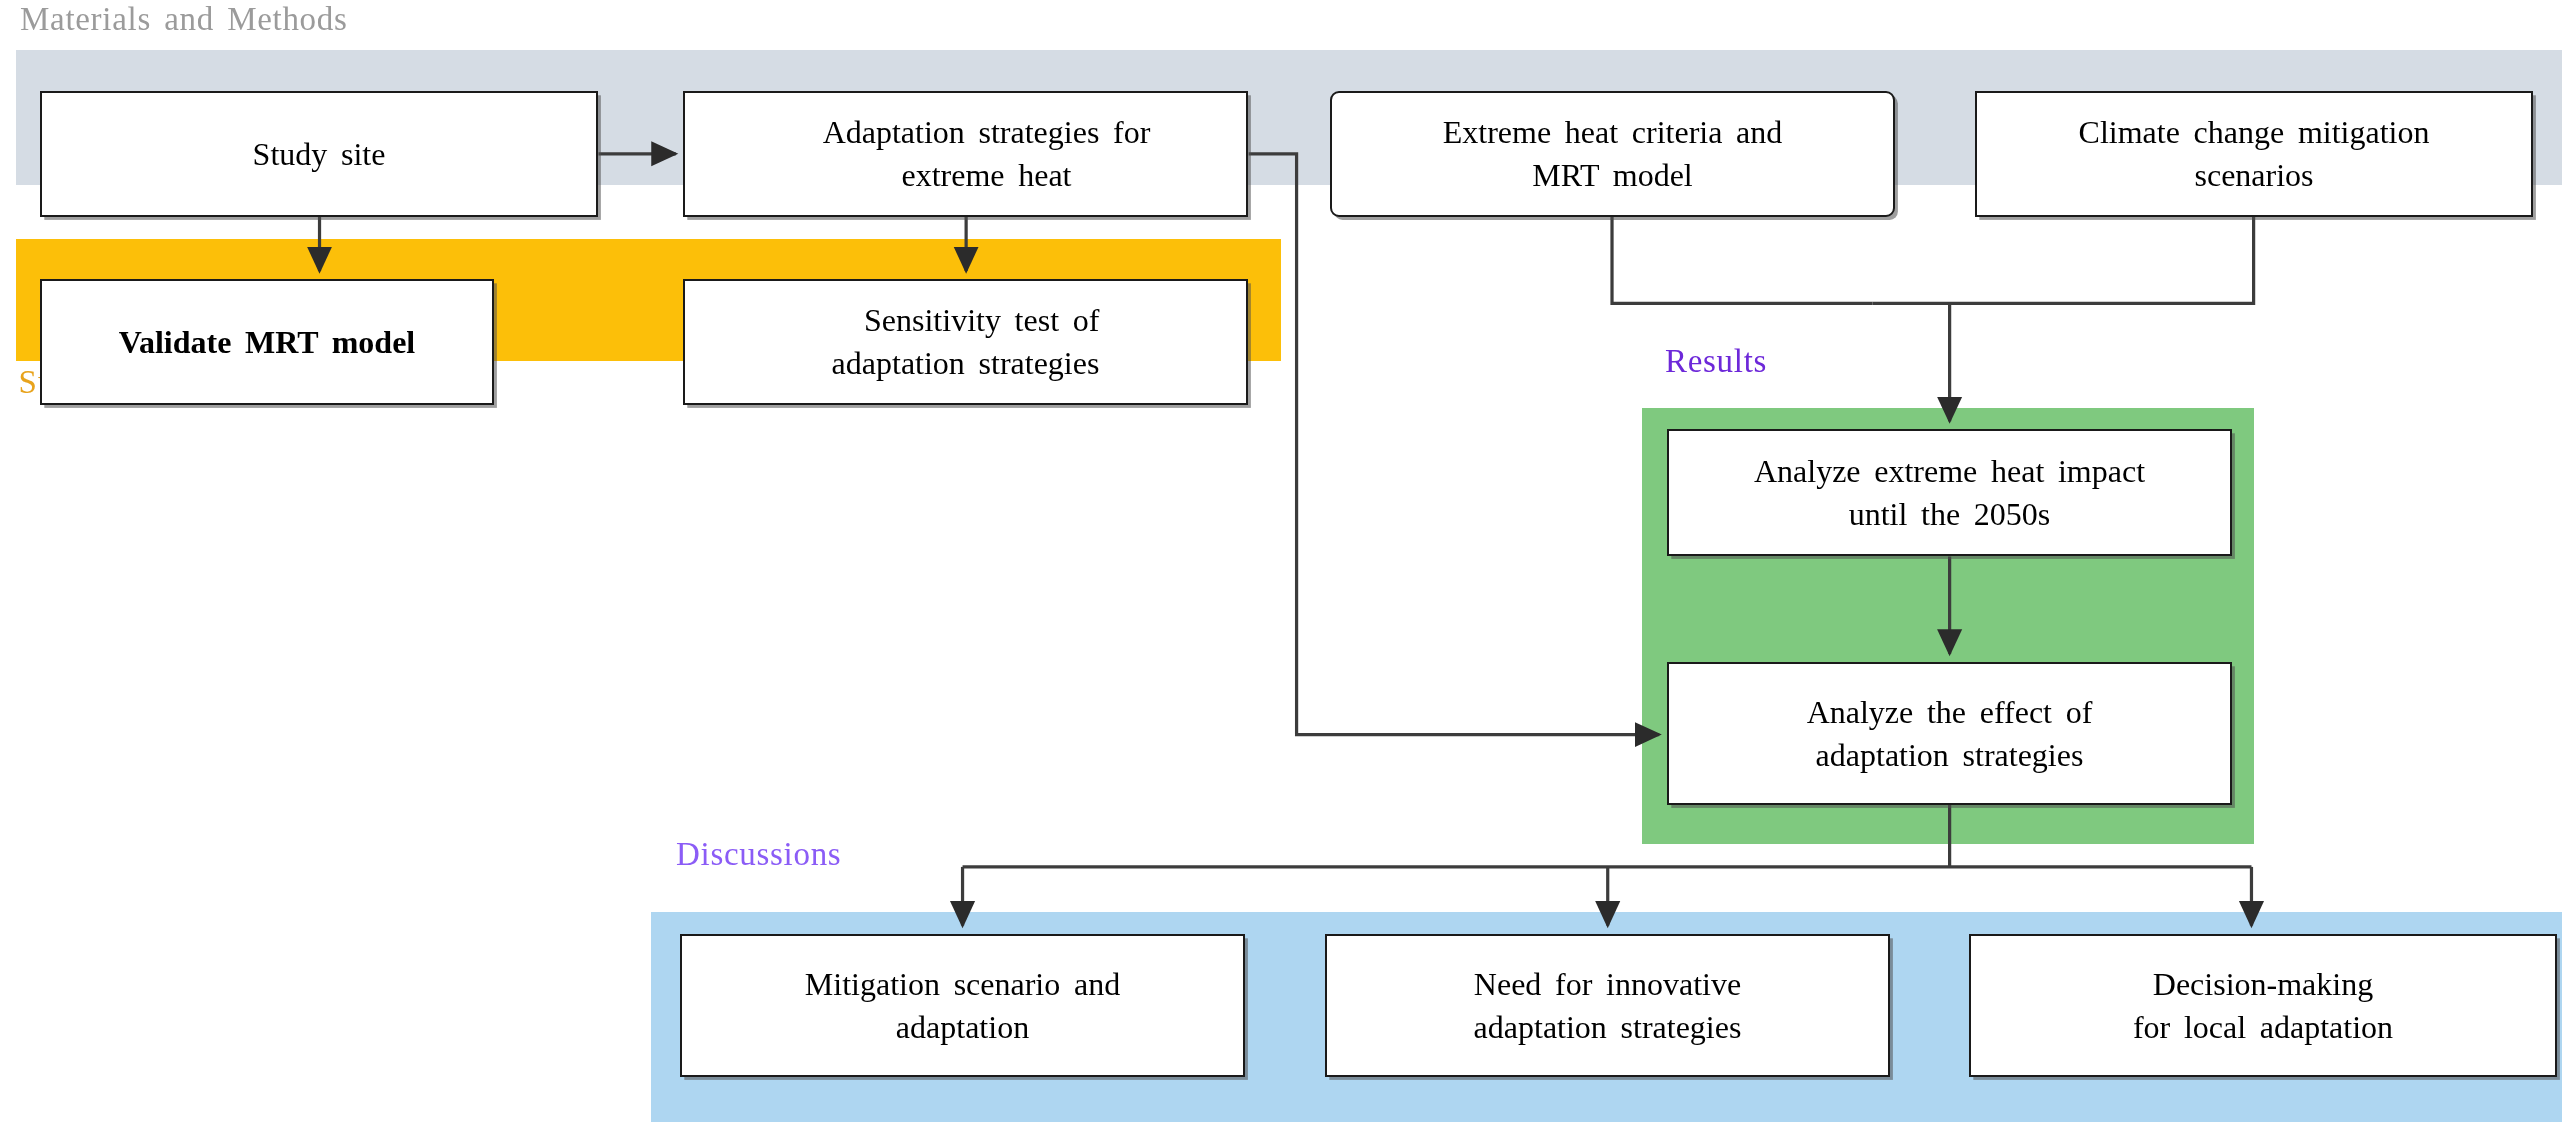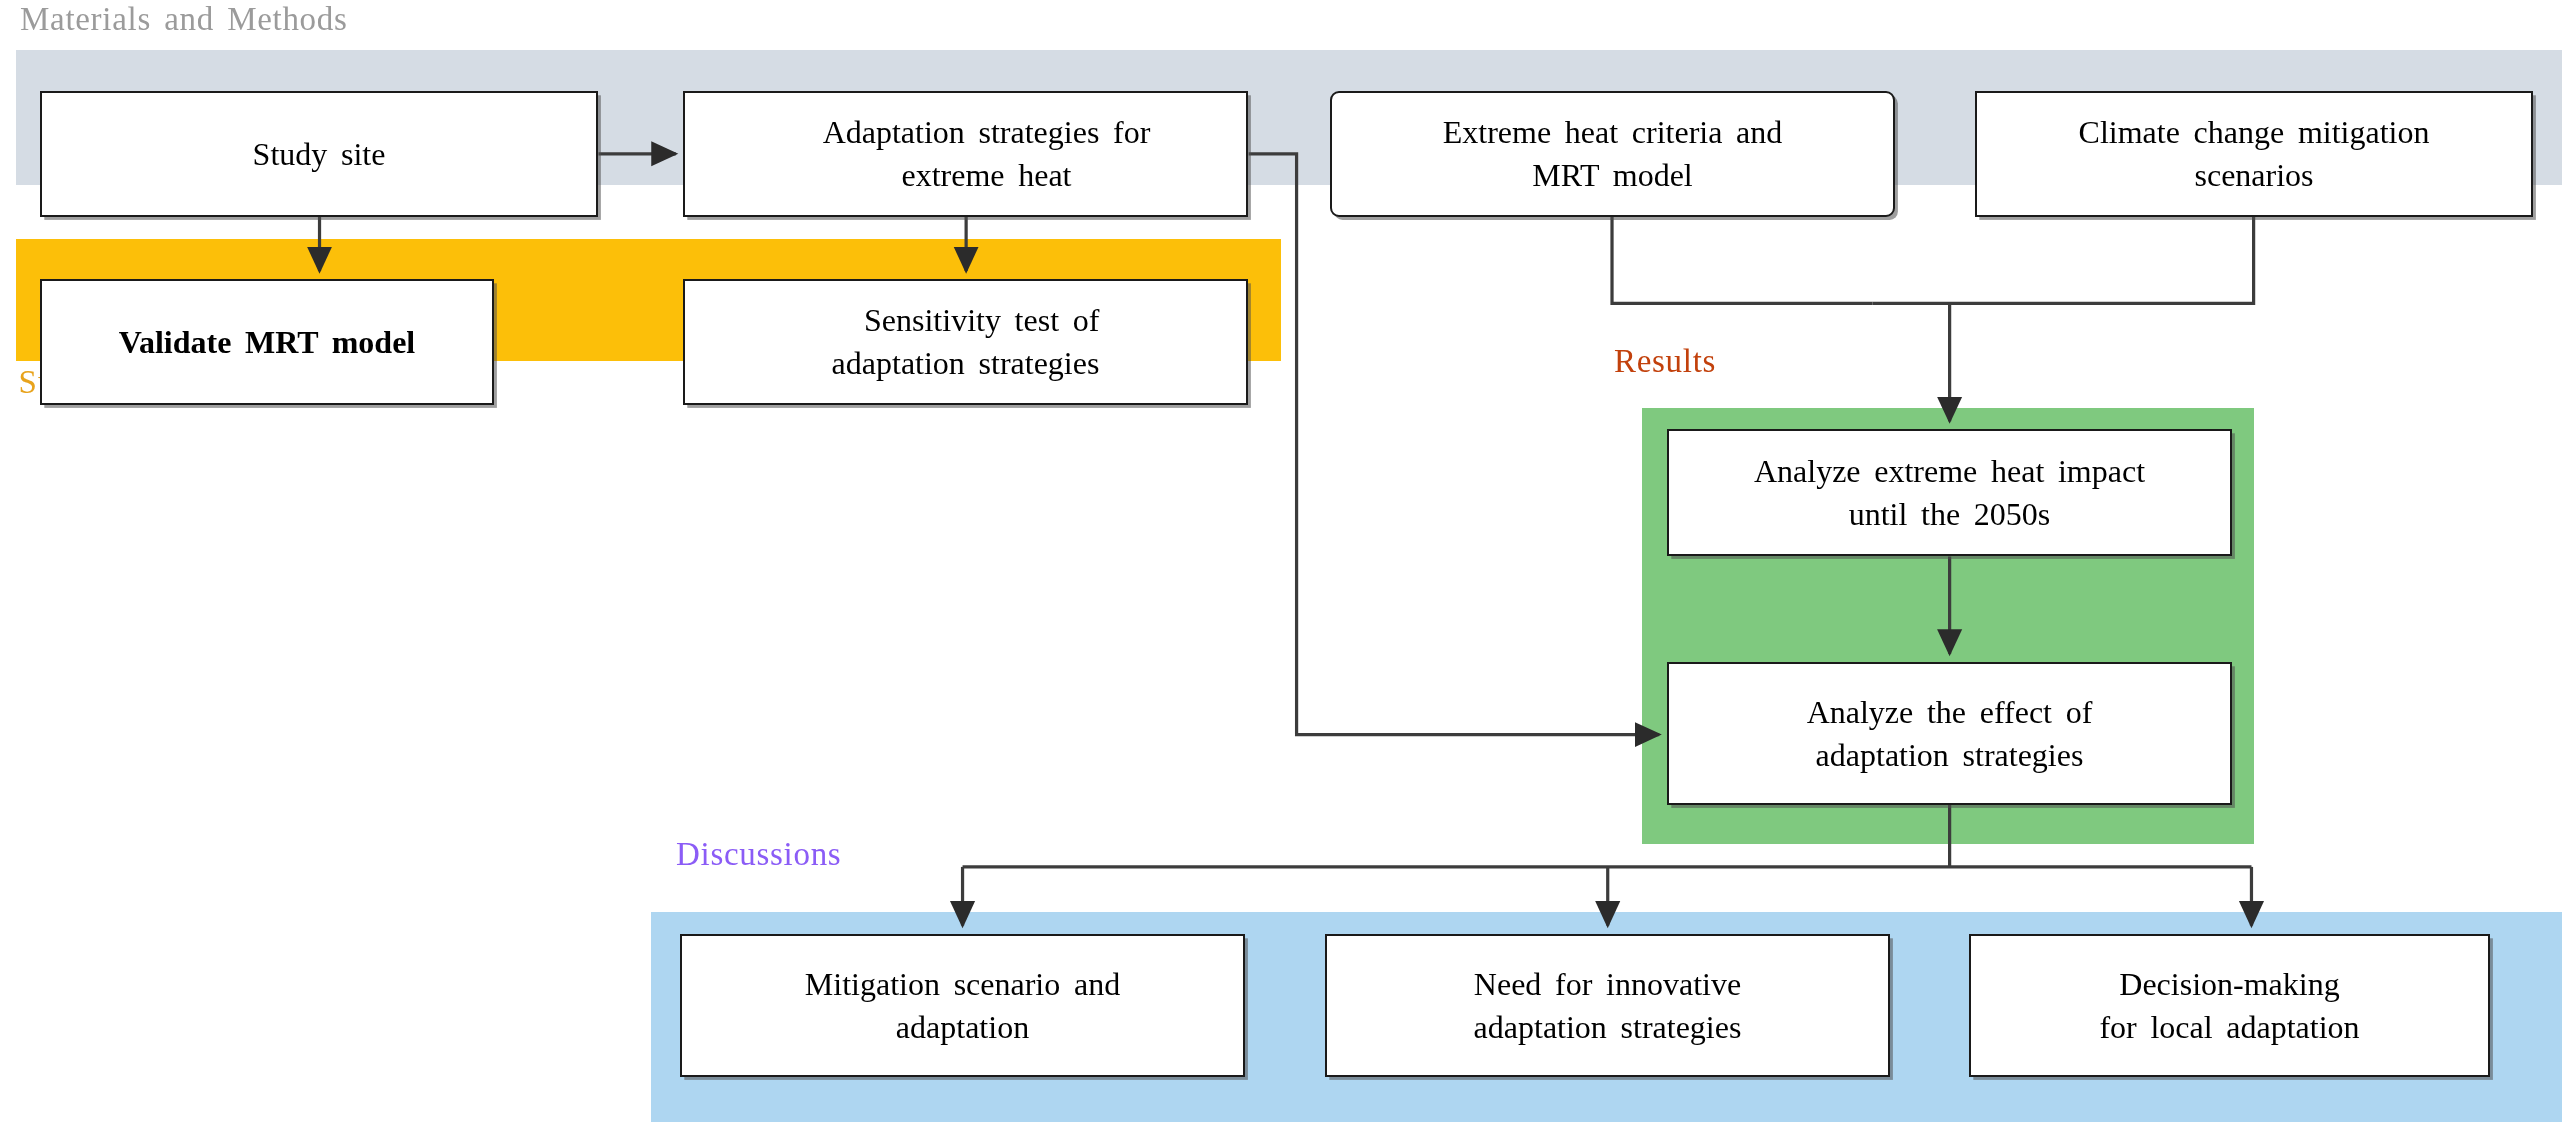--- a/index.html
+++ b/index.html
@@ -39,21 +39,21 @@
 
 <div id="stage">
 
   <div class="band" id="band-materials_and_methods" style="left: 15.7px; top: 50px; width: 2546px; height: 135px; background: rgb(213, 220, 228);"></div>
   <div class="band" id="band-supplementary_materials" style="left: 15.7px; top: 239px; width: 1265px; height: 122px; background: rgb(252, 191, 9);"></div>
   <div class="band" id="band-results" style="left: 1642px; top: 408px; width: 612px; height: 436px; background: rgb(127, 201, 127);"></div>
   <div class="band" id="band-discussions" style="left: 651px; top: 912px; width: 1911px; height: 210px; background: rgb(174, 214, 241);"></div>
 
   <div class="band-label" id="lab-materials_and_methods" style="left: 20px; top: 1.4px; color: rgb(155, 155, 155); font-size: 33px;">Materials and Methods</div>
   <div class="band-label" id="lab-supplementary_materials" style="left: 18.6px; top: 364px; color: rgb(232, 163, 28); font-size: 33px;">Supplementary Materials</div>
-  <div class="band-label" id="lab-results" style="left: 1614px; top: 343px; color: #c2410c; font-size: 33px;">Results</div>
+  <div class="band-label" id="lab-results" style="left: 1665px; top: 343px; color: #6d28d9; font-size: 33px;">Results</div>
   <div class="band-label" id="lab-discussions" style="left: 676px; top: 836px; color: #8b5cf6; font-size: 33px;">Discussions</div>
 
   <svg class="wires" viewBox="0 0 3600 1598">
     <defs>
       <marker id="ah" markerWidth="9" markerHeight="9" refX="7.6" refY="4.5" orient="auto" markerUnits="strokeWidth">
         <path d="M0,0.6 L8.4,4.5 L0,8.4 z" fill="#2b2b2b"></path>
       </marker>
     </defs>
     <g stroke="#3c3c3c" stroke-width="4.5" fill="none">
 
@@ -105,19 +105,19 @@
       </div>
       <div class="node" style="left: 1667px; top: 662px; width: 565px; height: 143px;">
         <span>Analyze the effect of<br>adaptation strategies</span>
       </div>
       <div class="node" style="left: 680px; top: 934px; width: 565px; height: 143px;">
         <span>Mitigation scenario and<br>adaptation</span>
       </div>
       <div class="node" style="left: 1325px; top: 934px; width: 565px; height: 143px;">
         <span>Need for innovative<br>adaptation strategies</span>
       </div>
-      <div class="node" style="left: 1969px; top: 934px; width: 521px; height: 143px;">
+      <div class="node" style="left: 1969px; top: 934px; width: 588px; height: 143px;">
         <span>Decision-making<br>for local adaptation</span>
       </div>
     </div>
 
 </div>
 
 
 </body></html>

